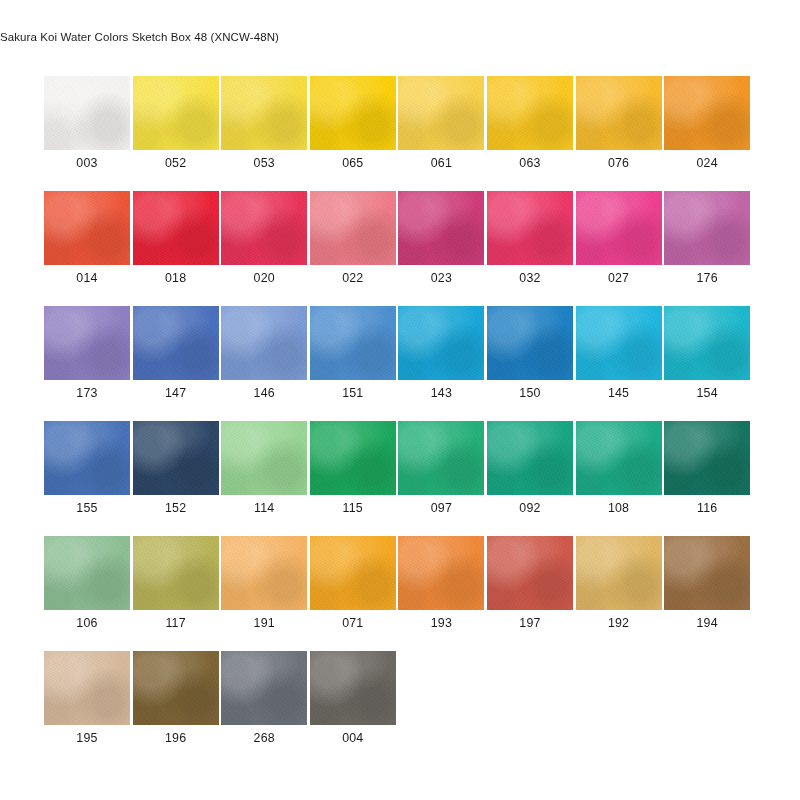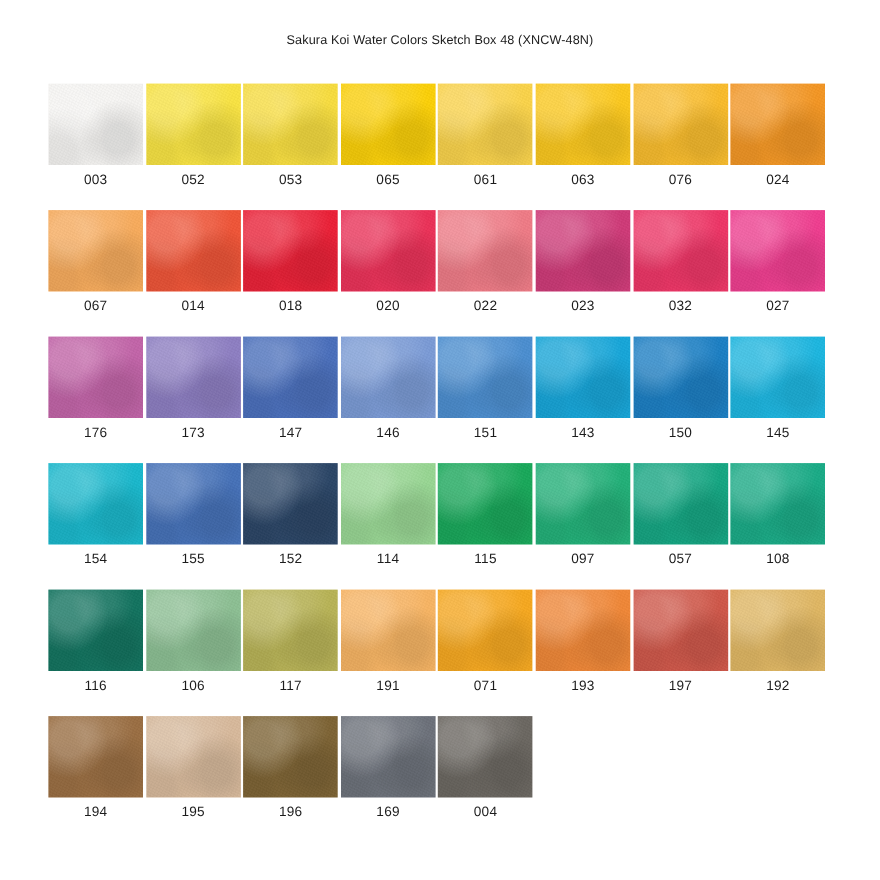--- a/index.html
+++ b/index.html
@@ -19,21 +19,20 @@
     width: 800px;
     height: 800px;
     background: #ffffff;
     box-sizing: border-box;
   }
   #chart-title {
     position: absolute;
     top: 31px;
     left: 0;
     width: 800px;
-    text-align: center;
     font-size: 11.5px;
     font-weight: 400;
     letter-spacing: 0.1px;
     color: #1c1c1c;
   }
   #swatch-grid {
     position: absolute;
     top: 76px;
     left: 44px;
     width: 706px;
@@ -143,27 +142,20 @@
         <div class="swatch-label">076</div>
       </div>
       <div class="swatch-cell">
         <div class="swatch-chip" style="background: rgb(243, 150, 35);">
           <div class="tex"></div>
           <div class="grain"></div>
         </div>
         <div class="swatch-label">024</div>
       </div>
       <div class="swatch-cell">
-        <div class="swatch-chip" style="background: rgb(247, 171, 92);">
-          <div class="tex"></div>
-          <div class="grain"></div>
-        </div>
-        <div class="swatch-label">067</div>
-      </div>
-      <div class="swatch-cell">
         <div class="swatch-chip" style="background: rgb(239, 84, 55);">
           <div class="tex"></div>
           <div class="grain"></div>
         </div>
         <div class="swatch-label">014</div>
       </div>
       <div class="swatch-cell">
         <div class="swatch-chip" style="background: rgb(235, 32, 55);">
           <div class="tex"></div>
           <div class="grain"></div>
@@ -301,21 +293,21 @@
           <div class="tex"></div>
           <div class="grain"></div>
         </div>
         <div class="swatch-label">097</div>
       </div>
       <div class="swatch-cell">
         <div class="swatch-chip" style="background: rgb(20, 166, 130);">
           <div class="tex"></div>
           <div class="grain"></div>
         </div>
-        <div class="swatch-label">057</div>
+        <div class="swatch-label">092</div>
       </div>
       <div class="swatch-cell">
         <div class="swatch-chip" style="background: rgb(25, 171, 134);">
           <div class="tex"></div>
           <div class="grain"></div>
         </div>
         <div class="swatch-label">108</div>
       </div>
       <div class="swatch-cell">
         <div class="swatch-chip" style="background: rgb(18, 115, 95);">
@@ -392,21 +384,21 @@
           <div class="tex"></div>
           <div class="grain"></div>
         </div>
         <div class="swatch-label">196</div>
       </div>
       <div class="swatch-cell">
         <div class="swatch-chip" style="background: rgb(108, 113, 122);">
           <div class="tex"></div>
           <div class="grain"></div>
         </div>
-        <div class="swatch-label">169</div>
+        <div class="swatch-label">268</div>
       </div>
       <div class="swatch-cell">
         <div class="swatch-chip" style="background: rgb(107, 103, 97);">
           <div class="tex"></div>
           <div class="grain"></div>
         </div>
         <div class="swatch-label">004</div>
       </div>
     </div>
 

